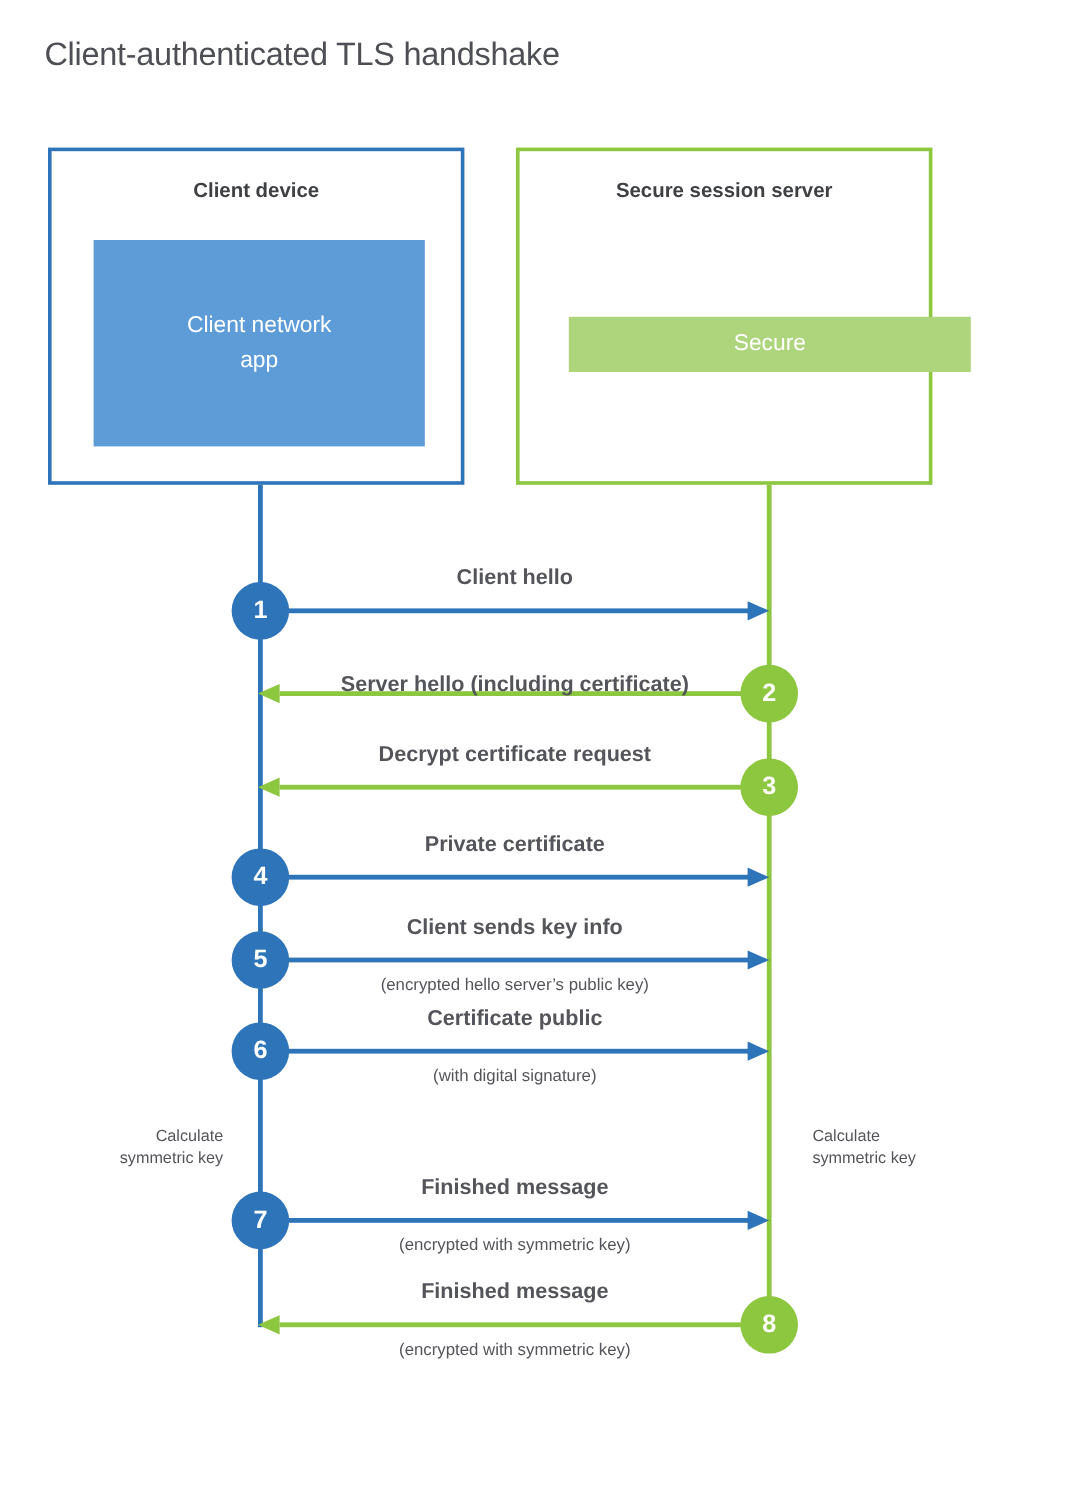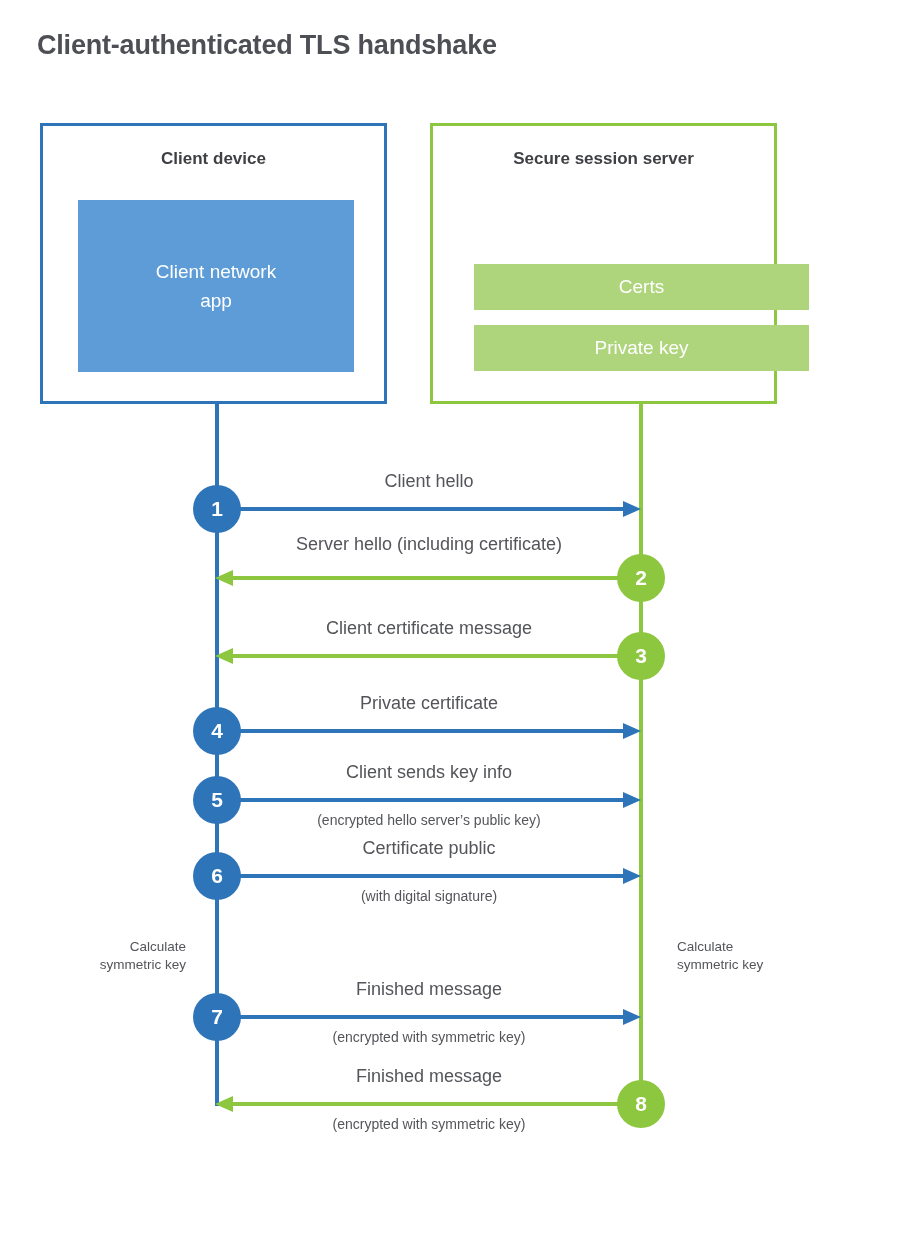--- a/index.html
+++ b/index.html
@@ -8,21 +8,21 @@
     --green:#8dc63f;
     --green-light:#aed57b;
     --text:#54555a;
     --heading:#3e4043;
     --title:#4d4f54;
   }
   html,body{margin:0;padding:0;background:#fff;}
   body{font-family:"Liberation Sans",sans-serif;}
   .canvas{position:relative;width:900px;height:1256px;background:#fff;overflow:hidden;}
 
-  .page-title{position:absolute;left:37px;top:30px;font-size:27px;font-weight:700;
+  .page-title{position:absolute;left:37px;top:30px;font-size:27px;font-weight:400;
     color:var(--title);letter-spacing:-0.2px;}
 
   .box{position:absolute;top:123px;height:281px;background:#fff;box-sizing:border-box;}
   .box.client{left:40px;width:347px;border:3px solid var(--blue);}
   .box.server{left:430px;width:347px;border:3px solid var(--green);}
   .box-title{margin-top:23px;text-align:center;font-size:17px;font-weight:700;color:var(--heading);}
 
   .client-module{position:absolute;left:35px;top:74px;width:276px;height:172px;
     background:var(--blue-light);color:#fff;font-size:19px;line-height:1.55;
     display:flex;align-items:center;justify-content:center;text-align:center;white-space:pre-line;}
@@ -44,21 +44,21 @@
 
   .shaft{position:absolute;height:4px;z-index:1;}
   .shaft.client{background:var(--blue);left:217px;width:407px;}
   .shaft.server{background:var(--green);left:233px;width:408px;}
   .head{position:absolute;width:0;height:0;border-top:8px solid transparent;
     border-bottom:8px solid transparent;z-index:1;}
   .head.client{left:623px;border-left:18px solid var(--blue);}
   .head.server{left:215px;border-right:18px solid var(--green);}
 
   .step-label{position:absolute;left:217px;width:424px;text-align:center;
-    font-size:18px;color:var(--text);z-index:2;}
+    font-size:18px;color:var(--text);z-index:2;font-weight:bold;}
   .step-sub{position:absolute;left:217px;width:424px;text-align:center;
     font-size:14px;color:var(--text);z-index:2;}
 
   .note{position:absolute;font-size:13.5px;color:var(--text);line-height:18px;white-space:pre-line;}
   .note.decrypt{left:667px;top:760px;text-align:left;}
   .note.calc-left{left:36px;top:938px;width:150px;text-align:right;}
   .note.calc-right{left:677px;top:938px;text-align:left;}
 </style>
 </head>
 <body>
@@ -68,40 +68,39 @@
   <div class="page-title">Client-authenticated TLS handshake</div>
 
   <div class="box client">
     <div class="box-title">Client device</div>
     <div class="client-module">Client network
 app</div>
   </div>
 
   <div class="box server">
     <div class="box-title">Secure session server</div>
-    <div class="server-bar b2">Certs</div>
-    <div class="server-bar b3">Private key</div>
+    <div class="server-bar b2">Secure</div>
   </div>
 
   <div class="vline blue"></div>
   <div class="vline green"></div>
 
   <div id="steps-layer">
       <div class="shaft client" style="top: 507px;"></div>
       <div class="head client" style="top: 501px;"></div>
       <div class="step-circle client" style="top: 485px;">1</div>
       <div class="step-label" style="top: 471px;">Client hello</div>
       <div class="shaft server" style="top: 576px;"></div>
       <div class="head server" style="top: 570px;"></div>
       <div class="step-circle server" style="top: 554px;">2</div>
-      <div class="step-label" style="top: 534px;">Server hello (including certificate)</div>
+      <div class="step-label" style="top: 560px;">Server hello (including certificate)</div>
       <div class="shaft server" style="top: 654px;"></div>
       <div class="head server" style="top: 648px;"></div>
       <div class="step-circle server" style="top: 632px;">3</div>
-      <div class="step-label" style="top: 618px;">Client certificate message</div>
+      <div class="step-label" style="top: 618px;">Decrypt certificate request</div>
       <div class="shaft client" style="top: 729px;"></div>
       <div class="head client" style="top: 723px;"></div>
       <div class="step-circle client" style="top: 707px;">4</div>
       <div class="step-label" style="top: 693px;">Private certificate</div>
       <div class="shaft client" style="top: 798px;"></div>
       <div class="head client" style="top: 792px;"></div>
       <div class="step-circle client" style="top: 776px;">5</div>
       <div class="step-label" style="top: 762px;">Client sends key info</div>
       <div class="step-sub" style="top: 812px;">(encrypted hello server’s public key)</div>
       <div class="shaft client" style="top: 874px;"></div>

